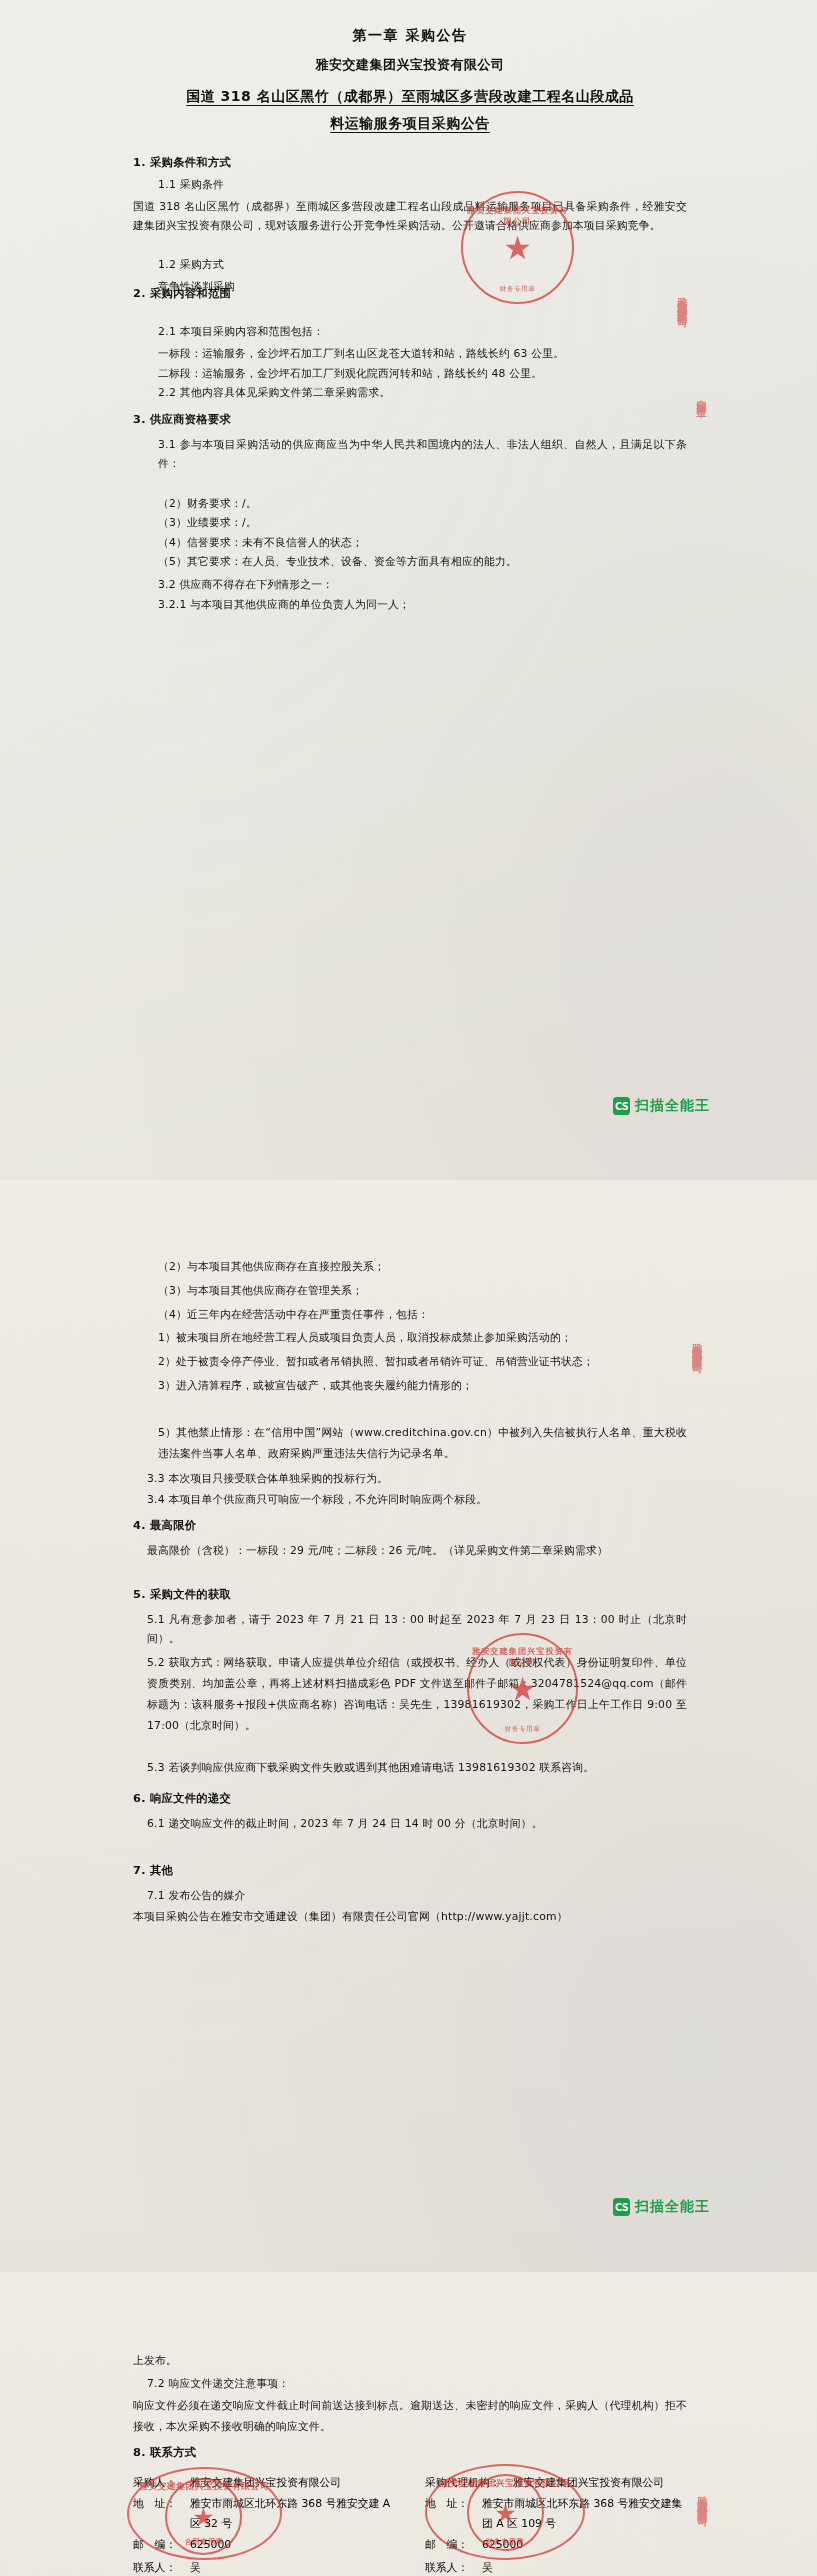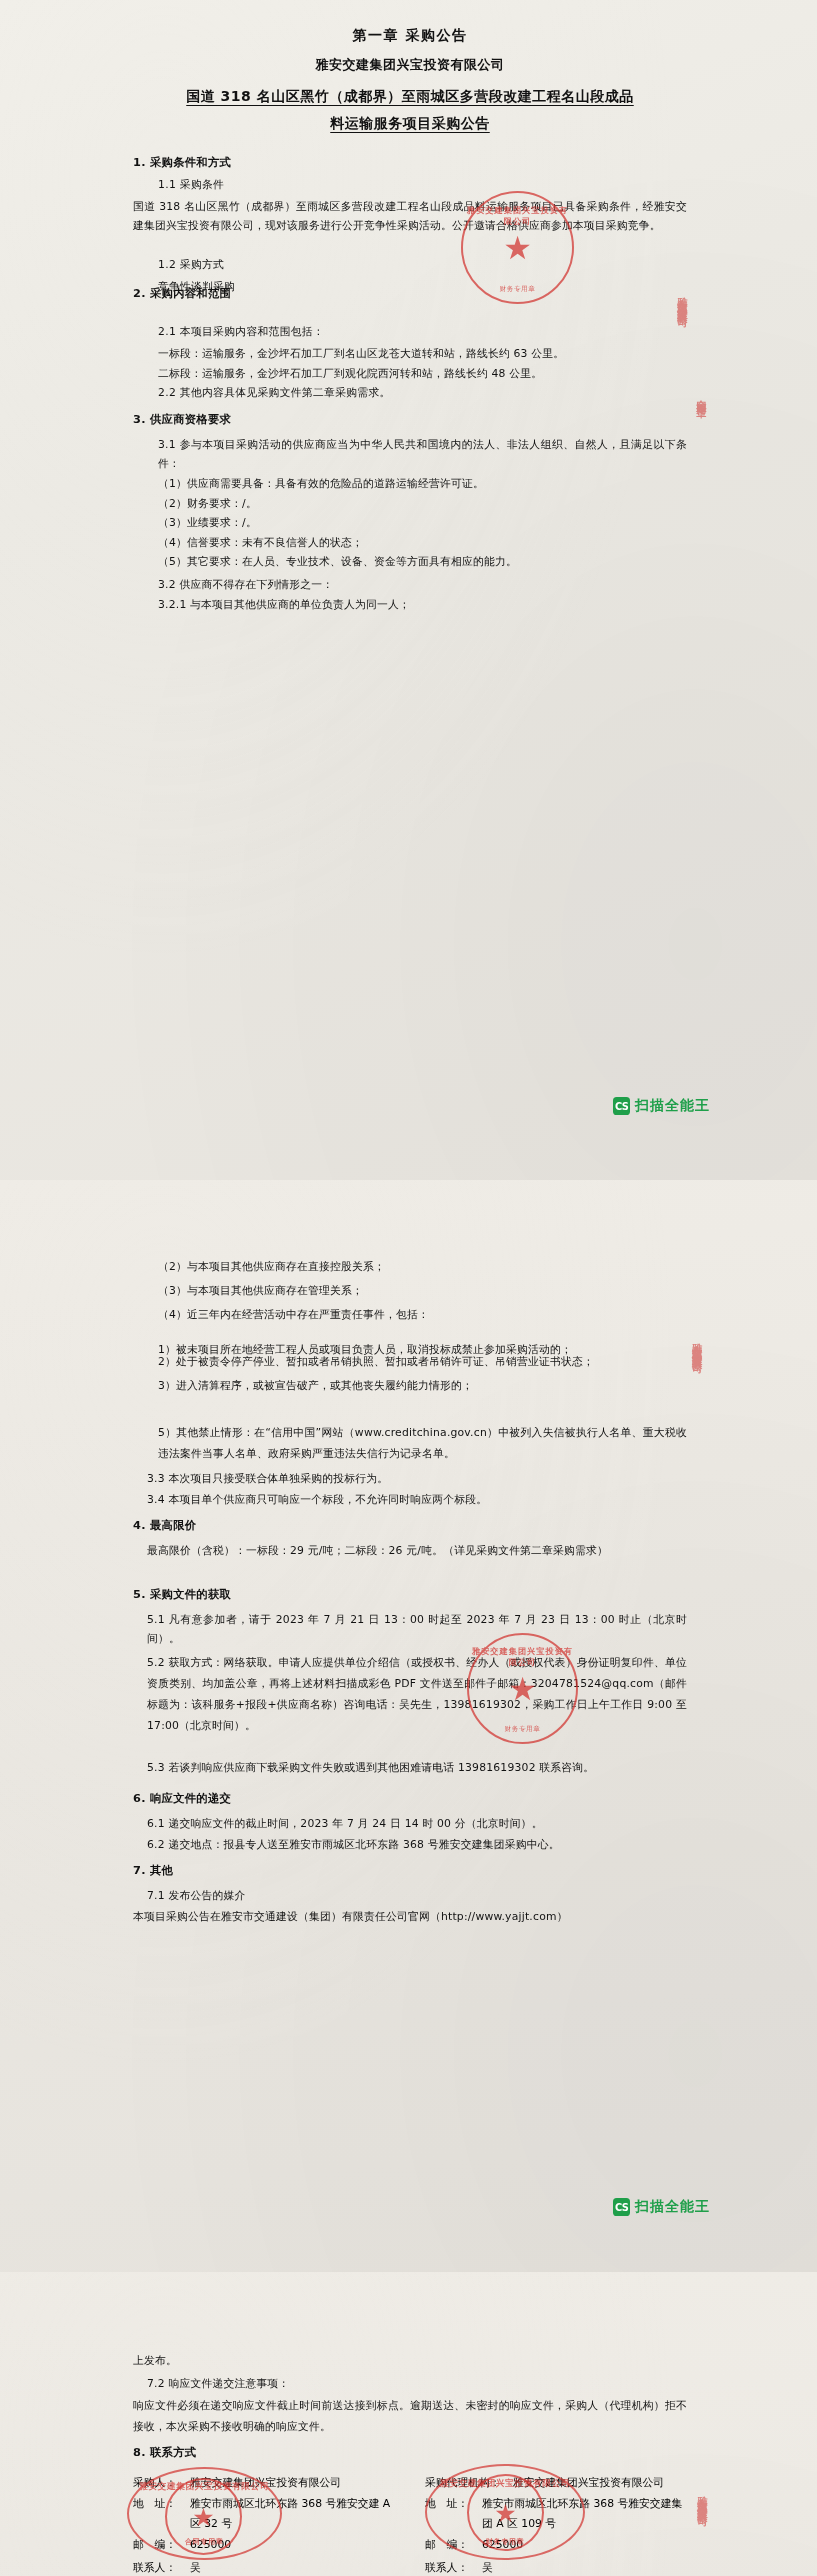--- a/index.html
+++ b/index.html
@@ -206,21 +206,20 @@
 
     <div class="doc sec" style="top:286px;left:27px;">2. 采购内容和范围</div>
     <div class="doc sub" style="top:325px;left:52px;">2.1 本项目采购内容和范围包括：</div>
     <div class="doc para" style="top:344px;left:52px;right:27px;">一标段：运输服务，金沙坪石加工厂到名山区龙苍大道转和站，路线长约 63 公里。</div>
     <div class="doc para" style="top:364px;left:52px;right:27px;">二标段：运输服务，金沙坪石加工厂到观化院西河转和站，路线长约 48 公里。</div>
     <div class="doc sub" style="top:386px;left:52px;">2.2 其他内容具体见采购文件第二章采购需求。</div>
 
     <div class="doc sec" style="top:412px;left:27px;">3. 供应商资格要求</div>
     <div class="doc para" style="top:435px;left:52px;right:27px;">3.1 参与本项目采购活动的供应商应当为中华人民共和国境内的法人、非法人组织、自然人，且满足以下条件：</div>
 
-    <div class="doc para" style="top:474px;left:52px;">（1）供应商需要具备：具备有效的危险品的道路运输经营许可证。</div>
     <div class="doc para" style="top:494px;left:52px;">（2）财务要求：/。</div>
     <div class="doc para" style="top:513px;left:52px;">（3）业绩要求：/。</div>
     <div class="doc para" style="top:533px;left:52px;">（4）信誉要求：未有不良信誉人的状态；</div>
     <div class="doc para" style="top:552px;left:52px;">（5）其它要求：在人员、专业技术、设备、资金等方面具有相应的能力。</div>
 
     <div class="doc para" style="top:575px;left:52px;">3.2 供应商不得存在下列情形之一：</div>
     <div class="doc para" style="top:595px;left:52px;">3.2.1 与本项目其他供应商的单位负责人为同一人；</div>
 
     <div class="seal" style="left:355px;top:191px;width:113px;height:113px;">
       <div class="arc" style="top:12.4px;">雅安交建集团兴宝投资有限公司</div>
@@ -237,39 +236,38 @@
     <div class="cs-text">扫描全能王</div>
   </div>
 </div>
 
 <div class="page p2">
   <div class="sheet">
 
     <div class="doc para" style="top:77px;left:52px;">（2）与本项目其他供应商存在直接控股关系；</div>
     <div class="doc para" style="top:101px;left:52px;">（3）与本项目其他供应商存在管理关系；</div>
     <div class="doc para" style="top:125px;left:52px;">（4）近三年内在经营活动中存在严重责任事件，包括：</div>
-    <div class="doc para" style="top:160px;left:52px;right:27px;">1）被未项目所在地经营工程人员或项目负责人员，取消投标成禁止参加采购活动的；</div>
+    <div class="doc para" style="top:148px;left:52px;right:27px;">1）被未项目所在地经营工程人员或项目负责人员，取消投标成禁止参加采购活动的；</div>
     <div class="doc para" style="top:172px;left:52px;right:27px;">2）处于被责令停产停业、暂扣或者吊销执照、暂扣或者吊销许可证、吊销营业证书状态；</div>
     <div class="doc para" style="top:196px;left:52px;right:27px;">3）进入清算程序，或被宣告破产，或其他丧失履约能力情形的；</div>
     <div class="doc para" style="top:243px;left:52px;right:27px;line-height:20.6px;">5）其他禁止情形：在“信用中国”网站（www.creditchina.gov.cn）中被列入失信被执行人名单、重大税收违法案件当事人名单、政府采购严重违法失信行为记录名单。</div>
 
     <div class="doc para" style="top:289px;left:41px;right:27px;">3.3 本次项目只接受联合体单独采购的投标行为。</div>
     <div class="doc para" style="top:310px;left:41px;right:27px;">3.4 本项目单个供应商只可响应一个标段，不允许同时响应两个标段。</div>
 
     <div class="doc sec" style="top:338px;left:27px;">4. 最高限价</div>
     <div class="doc para" style="top:361px;left:41px;right:27px;">最高限价（含税）：一标段：29 元/吨；二标段：26 元/吨。（详见采购文件第二章采购需求）</div>
 
     <div class="doc sec" style="top:407px;left:27px;">5. 采购文件的获取</div>
     <div class="doc para" style="top:430px;left:41px;right:27px;">5.1 凡有意参加者，请于 2023 年 7 月 21 日 13：00 时起至 2023 年 7 月 23 日 13：00 时止（北京时间）。</div>
     <div class="doc para" style="top:472px;left:41px;right:27px;line-height:21px;">5.2 获取方式：网络获取。申请人应提供单位介绍信（或授权书、经办人（或授权代表）身份证明复印件、单位资质类别、均加盖公章，再将上述材料扫描成彩色 PDF 文件送至邮件子邮箱：3204781524@qq.com（邮件标题为：该科服务+报段+供应商名称）咨询电话：吴先生，13981619302，采购工作日上午工作日 9:00 至 17:00（北京时间）。</div>
     <div class="doc para" style="top:578px;left:41px;right:27px;">5.3 若谈判响应供应商下载采购文件失败或遇到其他困难请电话 13981619302 联系咨询。</div>
 
     <div class="doc sec" style="top:611px;left:27px;">6. 响应文件的递交</div>
     <div class="doc para" style="top:634px;left:41px;right:27px;">6.1 递交响应文件的截止时间，2023 年 7 月 24 日 14 时 00 分（北京时间）。</div>
-    <div class="doc para" style="top:655px;left:41px;right:27px;">6.2 递交地点：报县专人送至雅安市雨城区北环东路 368 号雅安交建集团采购中心。</div>
 
     <div class="doc sec" style="top:683px;left:27px;">7. 其他</div>
     <div class="doc para" style="top:706px;left:41px;right:27px;">7.1 发布公告的媒介</div>
     <div class="doc para" style="top:727px;left:27px;right:27px;">本项目采购公告在雅安市交通建设（集团）有限责任公司官网（http://www.yajjt.com）</div>
 
     <div class="seal" style="left:361px;top:453px;width:111px;height:111px;">
       <div class="arc" style="top:11.3px;">雅安交建集团兴宝投资有限公司</div>
       <div class="star">★</div>
       <div class="bottom-line">财务专用章</div>
     </div>

